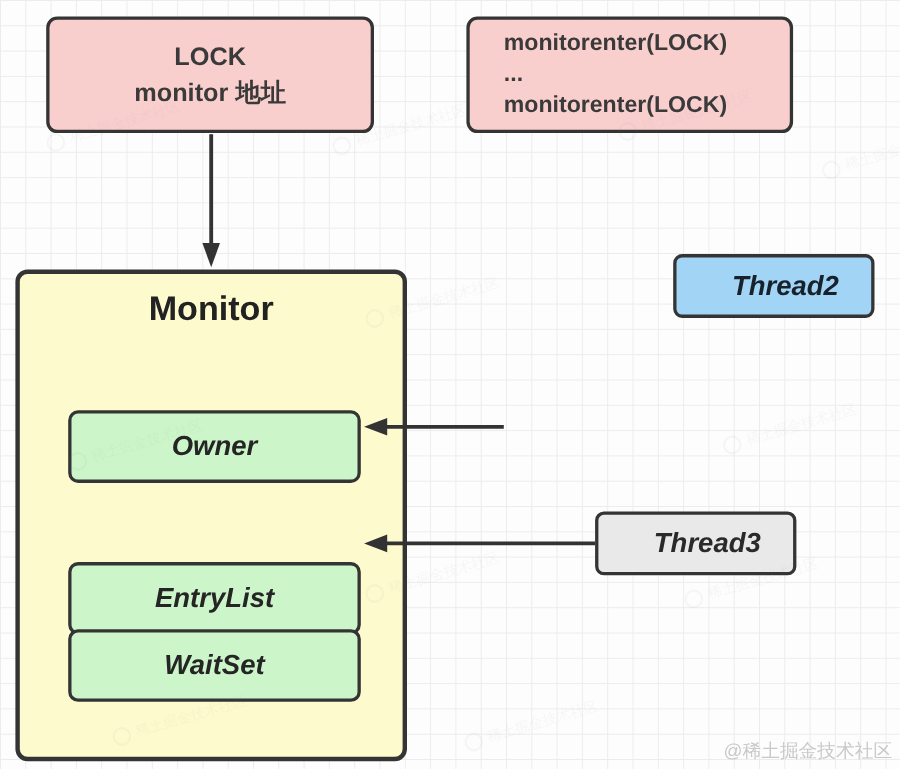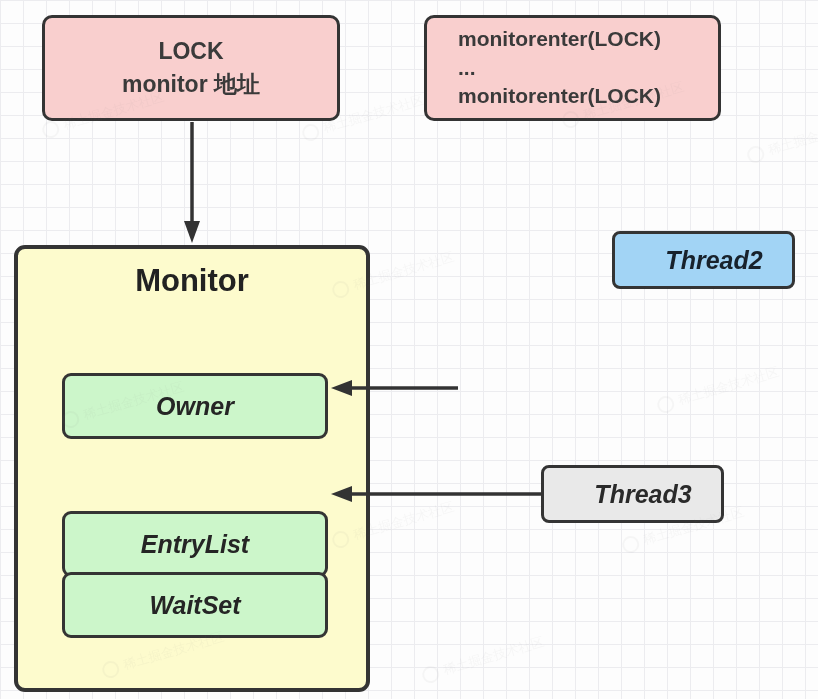--- a/index.html
+++ b/index.html
@@ -212,14 +212,15 @@
     </div>
   <div class="wm wm10">
       <span class="wm-circle"></span>
       <span class="wm-text">稀土掘金技术社区</span>
     </div>
   <div class="wm wm11">
       <span class="wm-circle"></span>
       <span class="wm-text">稀土掘金技术社区</span>
     </div>
 
+  <div class="credit">@稀土掘金技术社区</div>
 
 </div>
 
 </body></html>

